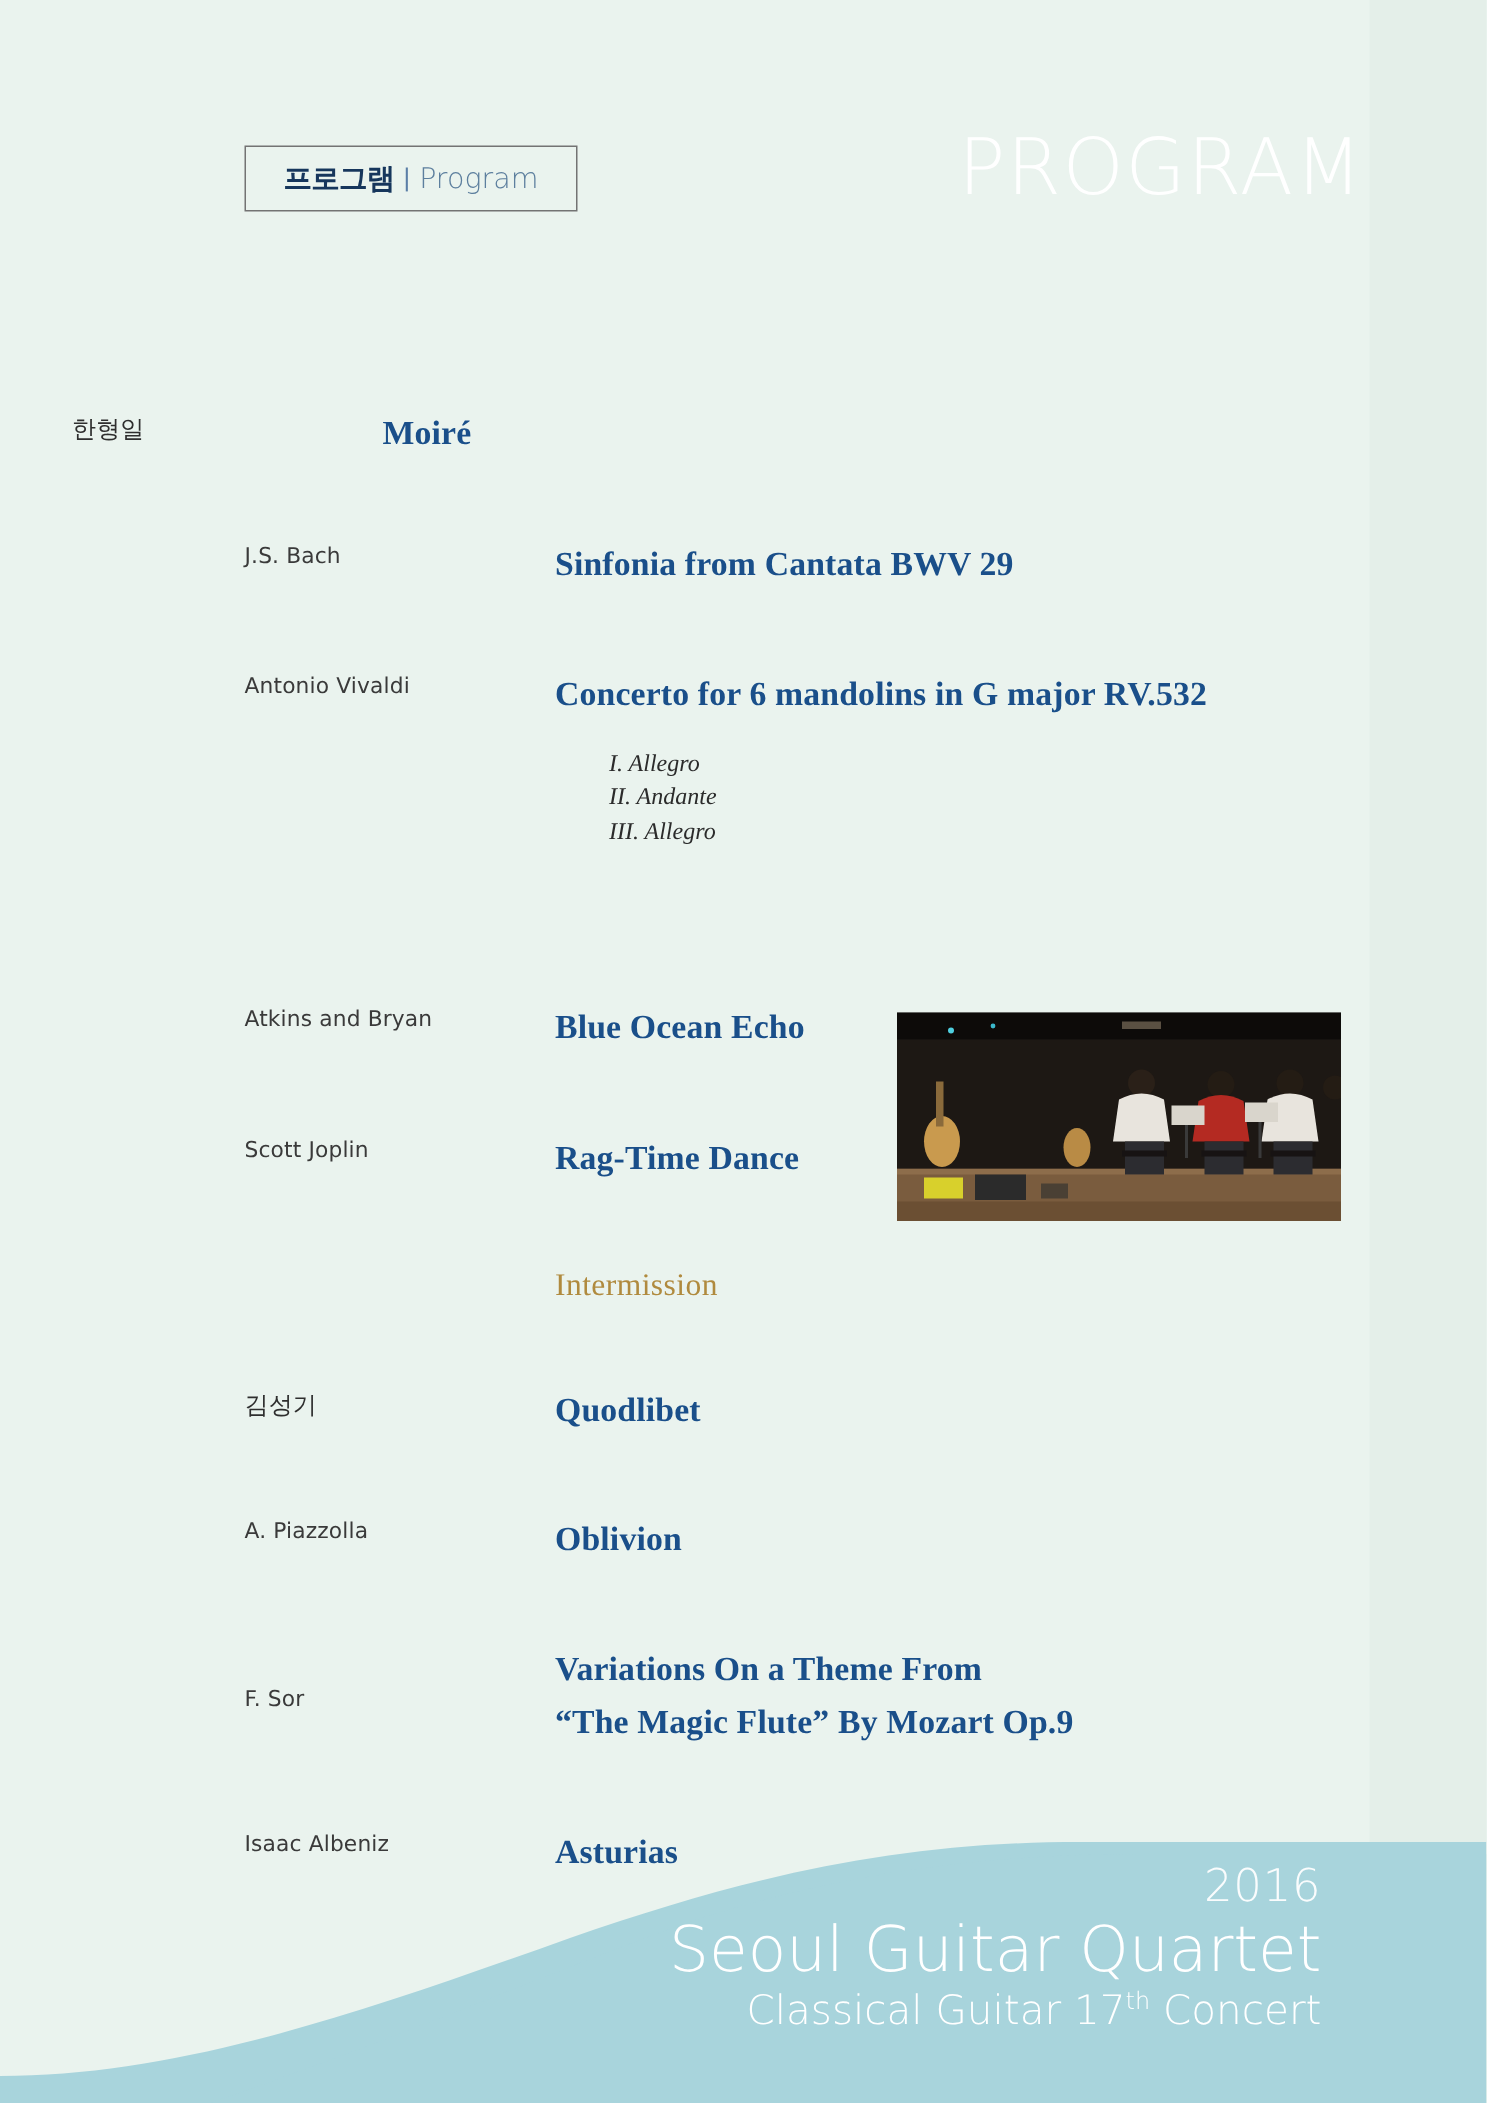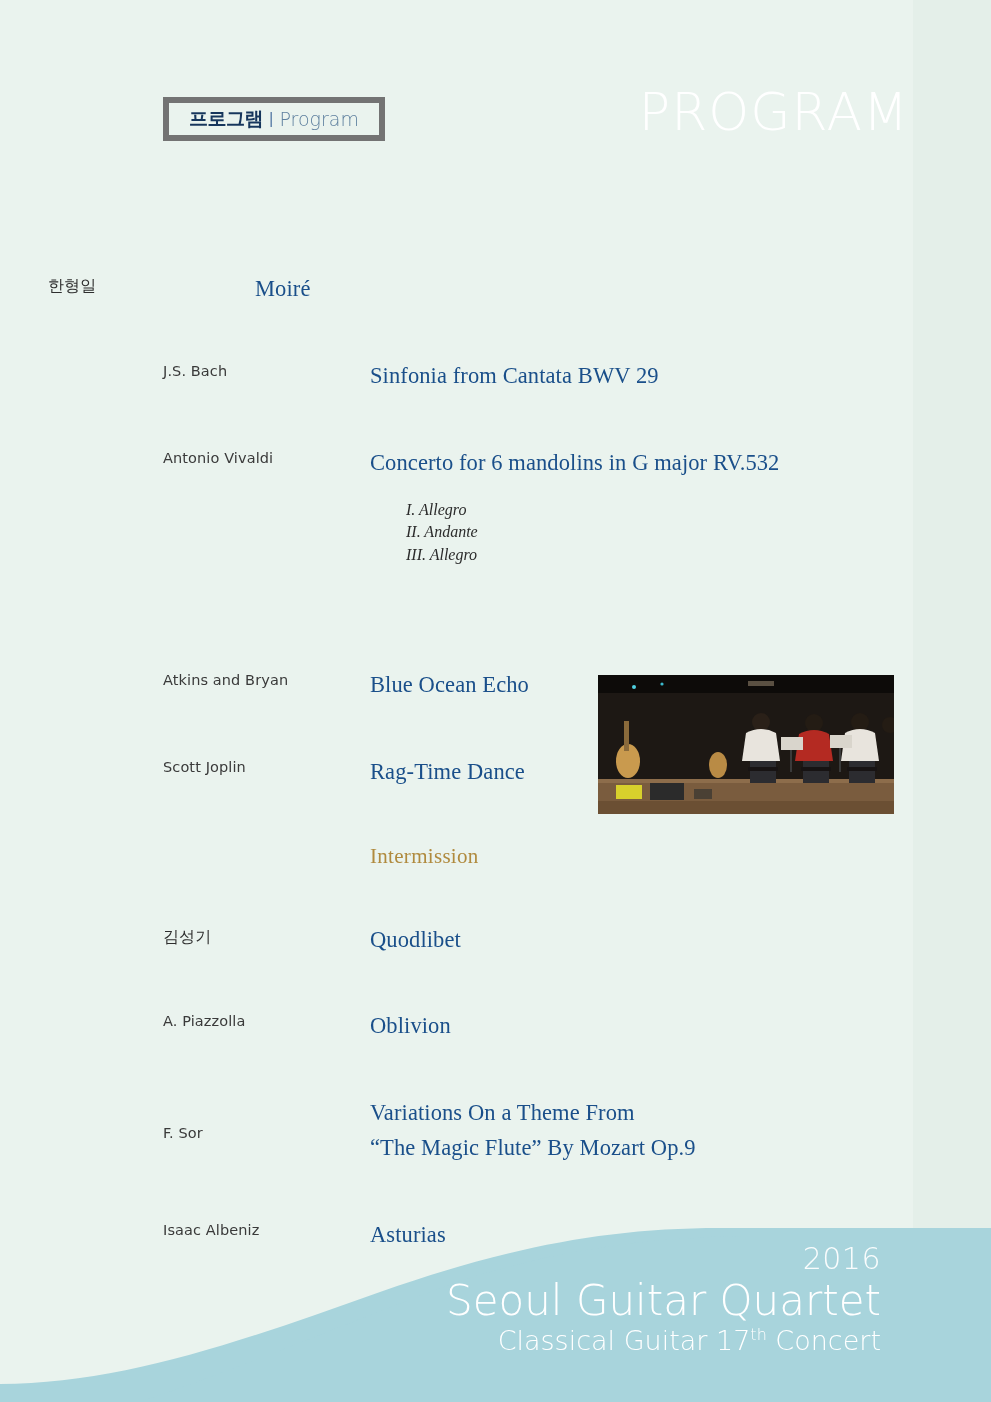--- a/index.html
+++ b/index.html
@@ -44,21 +44,21 @@
     font-weight: 300;
     line-height: 1;
     white-space: nowrap;
   }
   .header-badge {
     position: absolute;
     left: 163px;
     top: 97px;
     width: 222px;
     height: 44px;
-    border: 6px solid #737373;
+    border: 1px solid #737373;
     box-sizing: border-box;
     display: flex;
     align-items: center;
     justify-content: center;
     background: transparent;
   }
   .badge-ko {
     font-size: 19px;
     font-weight: bold;
     color: #16365c;
@@ -102,21 +102,21 @@
   }
   .composer.ko {
     font-size: 16px;
     color: #2e2e2e;
   }
   .works {
     flex: 1 1 auto;
   }
   .work-title {
     font-family: "Liberation Serif", serif;
-    font-weight: normal;
+    font-weight: bold;
     font-size: 22.5px;
     color: #1a4f8a;
     line-height: 1.55;
     letter-spacing: 0.1px;
   }
   .movements {
     margin-top: 18px;
     padding-left: 36px;
   }
   .movement {

